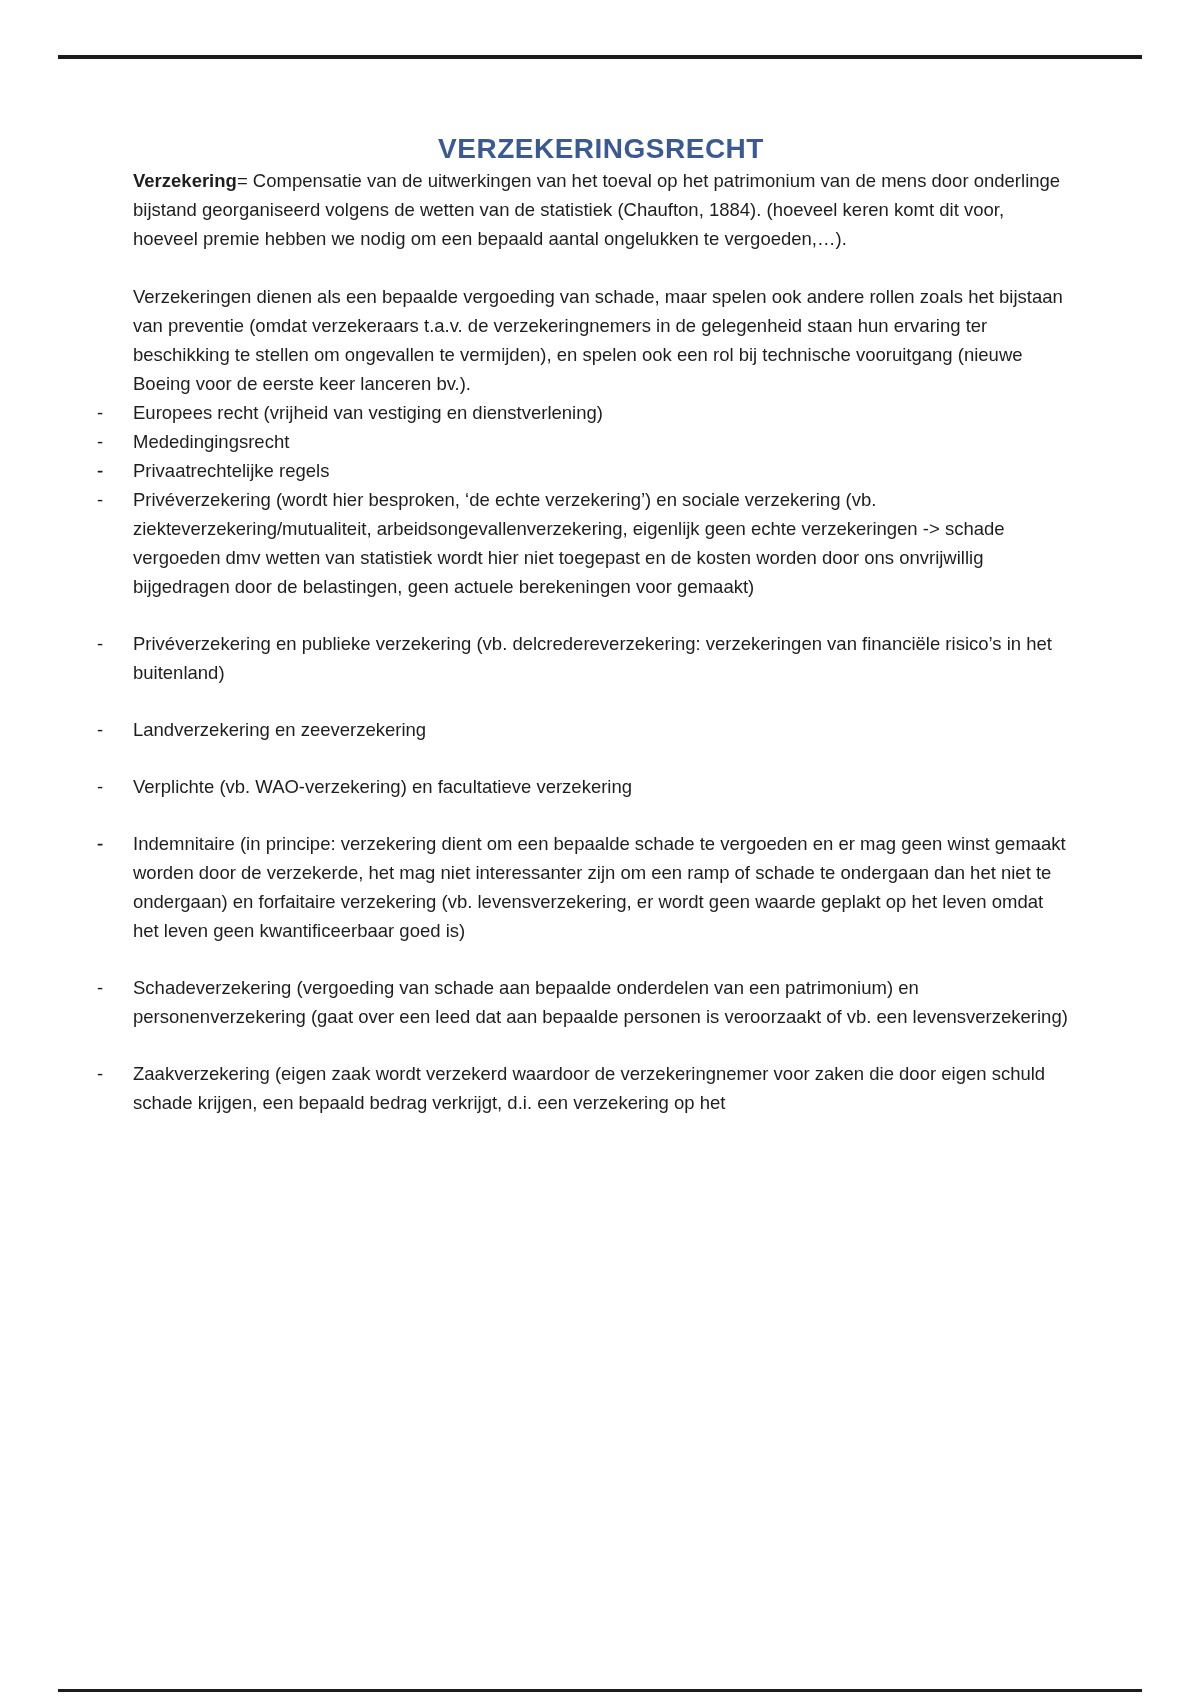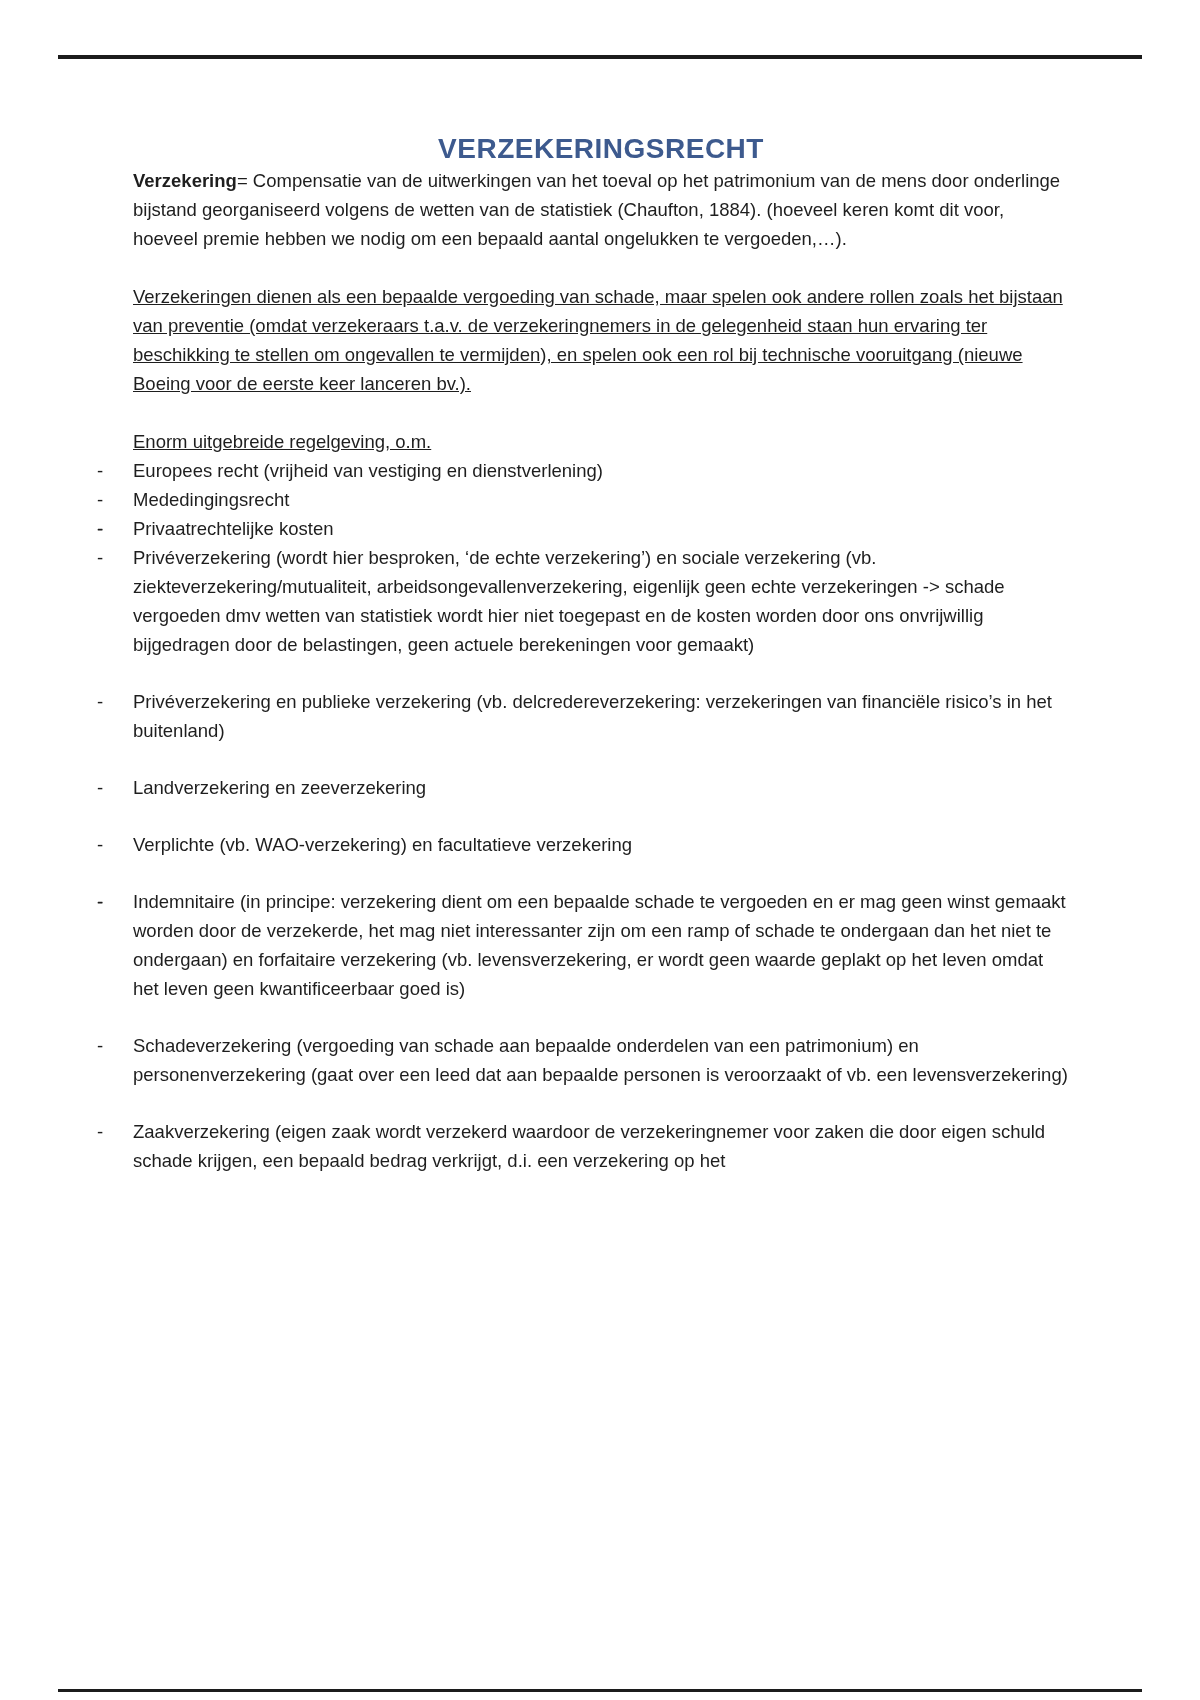--- a/index.html
+++ b/index.html
@@ -44,21 +44,21 @@
     letter-spacing: 0.5px;
   }
   .section-heading {
     margin: 4px 0 2px 0;
     color: #2e74b5;
     font-size: 28px;
     line-height: 36px;
     font-weight: 500;
   }
   .para { margin: 0; }
-  .gap { margin-top: 29px; text-decoration: underline; }
+  .gap { margin-top: 29px; }
   .bold-lead { font-weight: bold; margin-top: 30px; }
 
   ul.dash-list {
     list-style: none;
     margin: 0;
     padding: 0;
   }
   ul.dash-list li {
     position: relative;
     margin: 0;
@@ -81,27 +81,26 @@
 
   <div class="content">
 
     <h1 class="doc-title">VERZEKERINGSRECHT</h1>
 
 
     <p class="para"><span class="bold-lead">Verzekering</span><span>= Compensatie van de uitwerkingen van het toeval op het patrimonium van de mens door onderlinge bijstand georganiseerd volgens de wetten van de statistiek (Chaufton, 1884). (hoeveel keren komt dit voor, hoeveel premie hebben we nodig om een bepaald aantal ongelukken te vergoeden,…).</span></p>
 
     <p class="para gap">Verzekeringen dienen als een bepaalde vergoeding van schade, maar spelen ook andere rollen zoals het bijstaan van preventie (omdat verzekeraars t.a.v. de verzekeringnemers in de gelegenheid staan hun ervaring ter beschikking te stellen om ongevallen te vermijden), en spelen ook een rol bij technische vooruitgang (nieuwe Boeing voor de eerste keer lanceren bv.).</p>
 
-    <p class="para gap">Enorm uitgebreide regelgeving, o.m.</p>
 
     <ul class="dash-list">
         <li><span class="dash">-</span><span class="itext">Europees recht (vrijheid van vestiging en dienstverlening)</span></li>
         <li><span class="dash">-</span><span class="itext">Mededingingsrecht</span></li>
         <li><span class="dash">-</span></li>
-        <li><span class="dash">-</span><span class="itext">Privaatrechtelijke kosten</span></li>
+        <li><span class="dash">-</span><span class="itext">Privaatrechtelijke regels</span></li>
       </ul>
 
 
     <ul class="dash-list spaced">
         <li><span class="dash">-</span><span class="itext">Privéverzekering (wordt hier besproken, ‘de echte verzekering’) en sociale verzekering (vb. ziekteverzekering/mutualiteit, arbeidsongevallenverzekering, eigenlijk geen echte verzekeringen -&gt; schade vergoeden dmv wetten van statistiek wordt hier niet toegepast en de kosten worden door ons onvrijwillig bijgedragen door de belastingen, geen actuele berekeningen voor gemaakt)</span></li>
         <li><span class="dash">-</span><span class="itext">Privéverzekering en publieke verzekering (vb. delcredereverzekering: verzekeringen van financiële risico’s in het buitenland)</span></li>
         <li><span class="dash">-</span><span class="itext">Landverzekering en zeeverzekering</span></li>
         <li><span class="dash">-</span><span class="itext">Verplichte (vb. WAO-verzekering) en facultatieve verzekering</span></li>
         <li><span class="dash">-</span></li>
         <li><span class="dash">-</span><span class="itext">Indemnitaire (in principe: verzekering dient om een bepaalde schade te vergoeden en er mag geen winst gemaakt worden door de verzekerde, het mag niet interessanter zijn om een ramp of schade te ondergaan dan het niet te ondergaan) en forfaitaire verzekering (vb. levensverzekering, er wordt geen waarde geplakt op het leven omdat het leven geen kwantificeerbaar goed is)</span></li>

